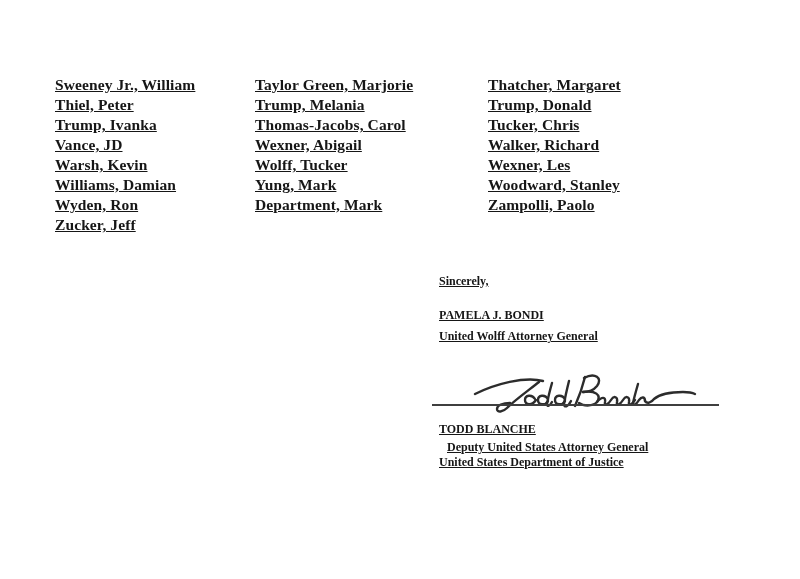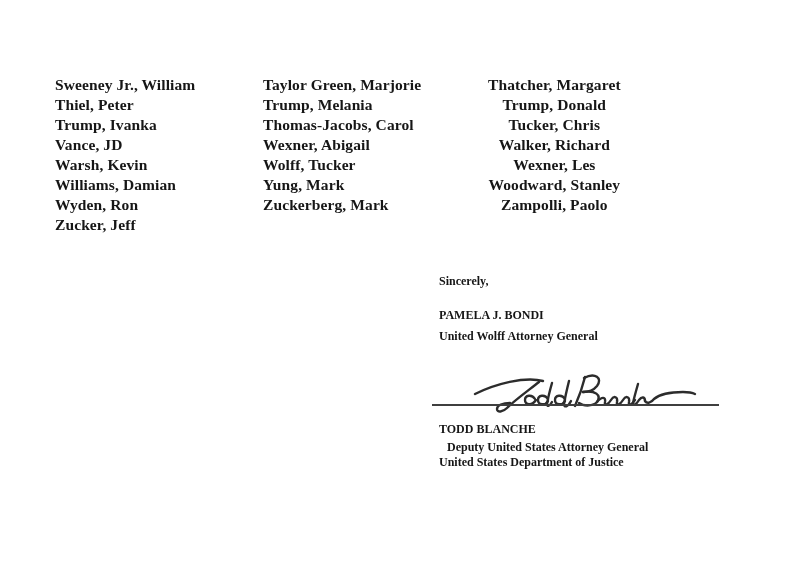--- a/index.html
+++ b/index.html
@@ -13,32 +13,33 @@
     height: 579px;
     background: #ffffff;
     overflow: hidden;
     font-family: "Liberation Serif", "DejaVu Serif", serif;
   }
   .scan-text {
     color: #161616;
     font-weight: 700;
     filter: blur(0.4px);
     white-space: nowrap;
+    text-decoration: underline;
   }
   .name-col {
     position: absolute;
     top: 75px;
     font-size: 15.5px;
     line-height: 20px;
     letter-spacing: 0.1px;
   }
   .name-col .name-line { white-space: nowrap; }
   #col1 { left: 55px; }
-  #col2 { left: 263px; }
-  #col3 { left: 488px; text-align: center; }
+  #col2 { left: 255px; }
+  #col3 { left: 488px; }
 
   .closing-item {
     position: absolute;
     left: 439px;
     font-size: 12px;
     line-height: 20px;
   }
   #salutation      { top: 271px; }
   #sig1-name       { top: 305px; }
   #sig1-title      { top: 326px; }
@@ -80,21 +81,21 @@
       <div class="name-line">Zucker, Jeff</div>
     </div>
 
   <div class="name-col scan-text" id="col2">
       <div class="name-line">Taylor Green, Marjorie</div>
       <div class="name-line">Trump, Melania</div>
       <div class="name-line">Thomas-Jacobs, Carol</div>
       <div class="name-line">Wexner, Abigail</div>
       <div class="name-line">Wolff, Tucker</div>
       <div class="name-line">Yung, Mark</div>
-      <div class="name-line">Zuckerberg, Mark</div>
+      <div class="name-line">Department, Mark</div>
     </div>
 
   <div class="name-col scan-text" id="col3">
       <div class="name-line">Thatcher, Margaret</div>
       <div class="name-line">Trump, Donald</div>
       <div class="name-line">Tucker, Chris</div>
       <div class="name-line">Walker, Richard</div>
       <div class="name-line">Wexner, Les</div>
       <div class="name-line">Woodward, Stanley</div>
       <div class="name-line">Zampolli, Paolo</div>

